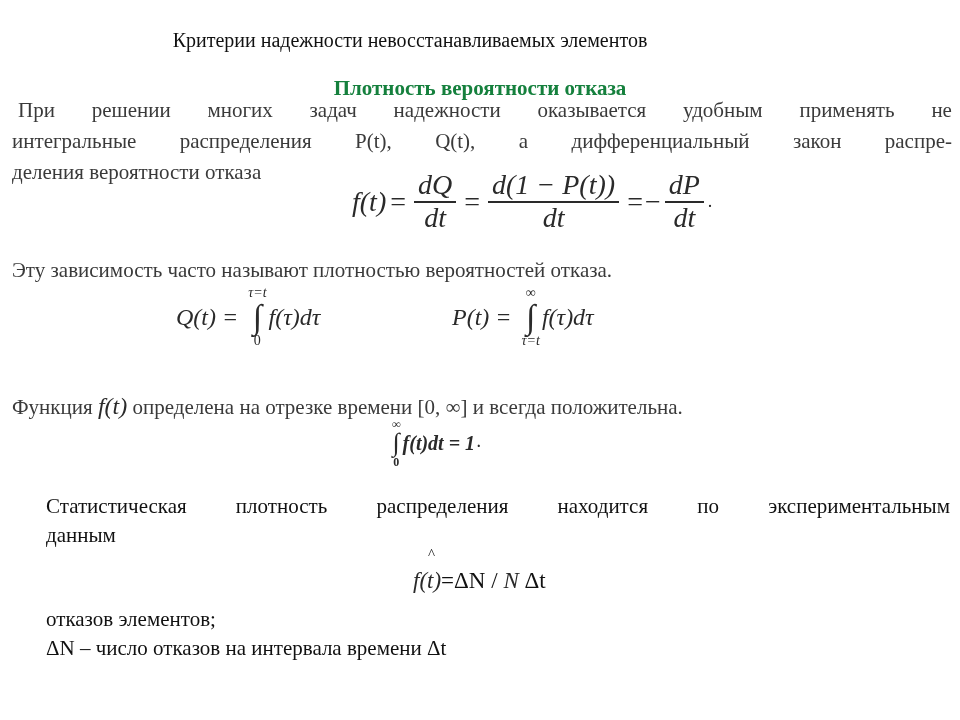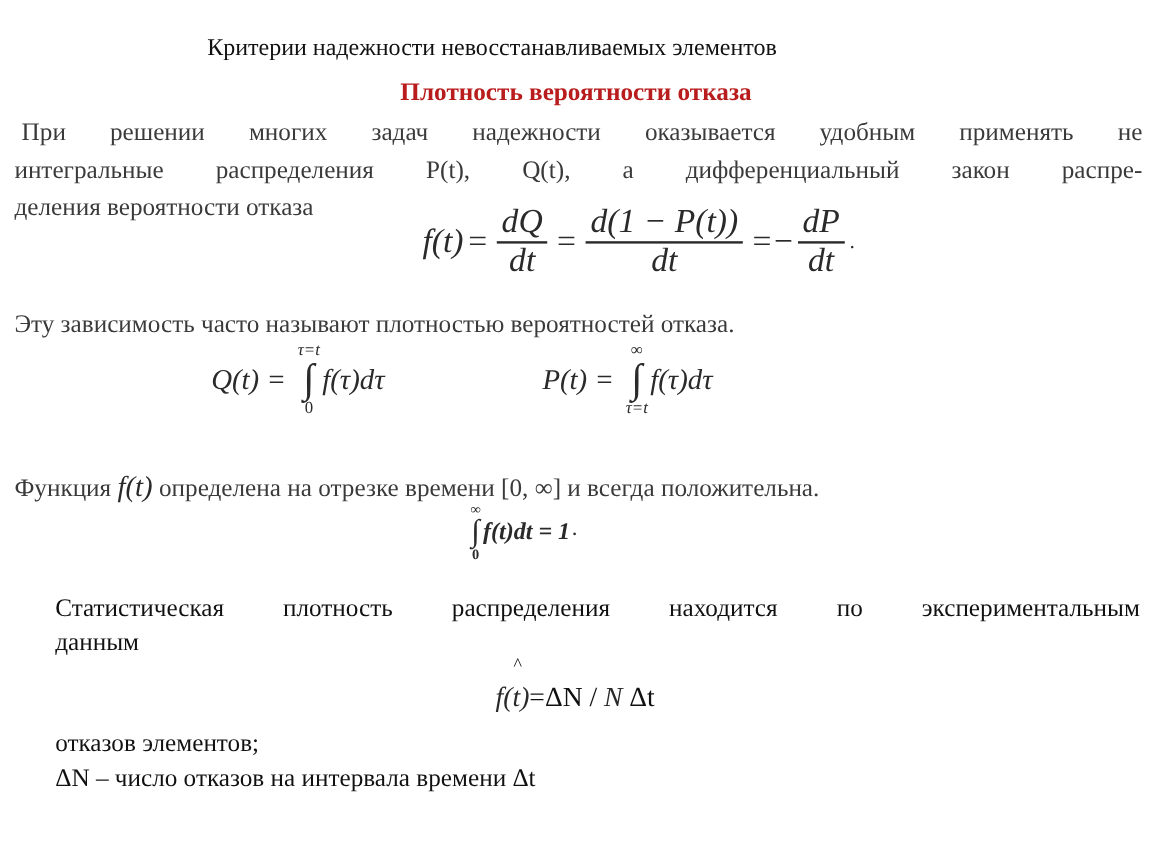--- a/index.html
+++ b/index.html
@@ -1,20 +1,20 @@
 <!DOCTYPE html>
 <html><head>
 <meta charset="utf-8">
 <style>
   html, body { margin: 0; padding: 0; background: #ffffff; }
   body { width: 960px; height: 720px; position: relative; overflow: hidden;
          font-family: "Liberation Serif", "DejaVu Serif", serif; color: #1a1a1a; }
   .abs { position: absolute; white-space: nowrap; }
   .title { left: 0; width: 820px; top: 29px; text-align: center; font-size: 20px; color: #111; }
-  .subtitle { left: 0; width: 960px; top: 64px; text-align: center; font-size: 21px; font-weight: bold; color: #b91c1c; }
+  .subtitle { left: 0; width: 960px; top: 76px; text-align: center; font-size: 21px; font-weight: bold; color: #15803d; }
   .para { font-size: 21px; color: #3a3a3a; }
   .justify-line { display: flex; justify-content: space-between; width: 940px; }
   .math { font-family: "Liberation Serif", "DejaVu Serif", serif; font-style: italic; color: #2a2a2a; }
   .frac { display: inline-flex; flex-direction: column; align-items: center; vertical-align: middle; margin: 0 4px; }
   .frac .num { border-bottom: 2px solid #2a2a2a; padding: 0 4px; line-height: 1.1; }
   .frac .den { padding: 0 4px; line-height: 1.1; }
   .upright { font-style: normal; }
   .int-block { display: inline-flex; flex-direction: column; align-items: center; vertical-align: middle; margin: 0 2px; }
   .int-block .lim { font-size: 14px; line-height: 1; }
   .int-block .sign { font-size: 34px; line-height: 1; font-style: normal; }

